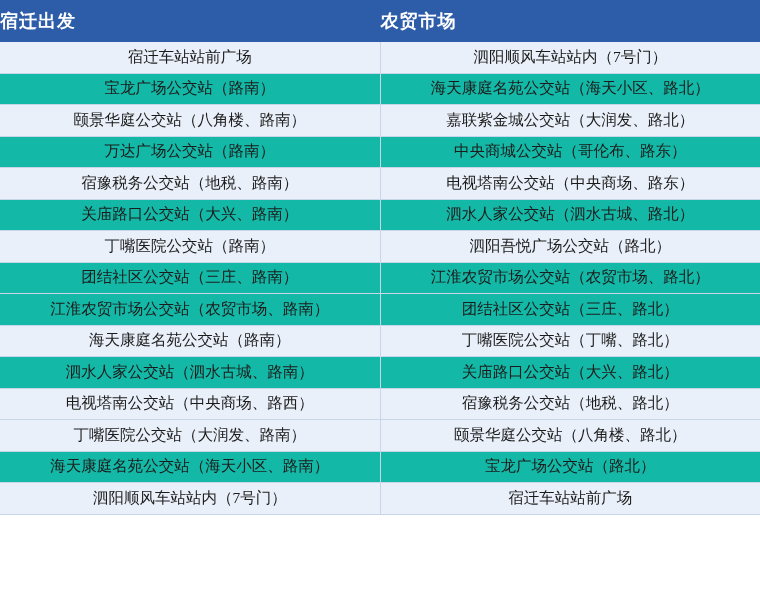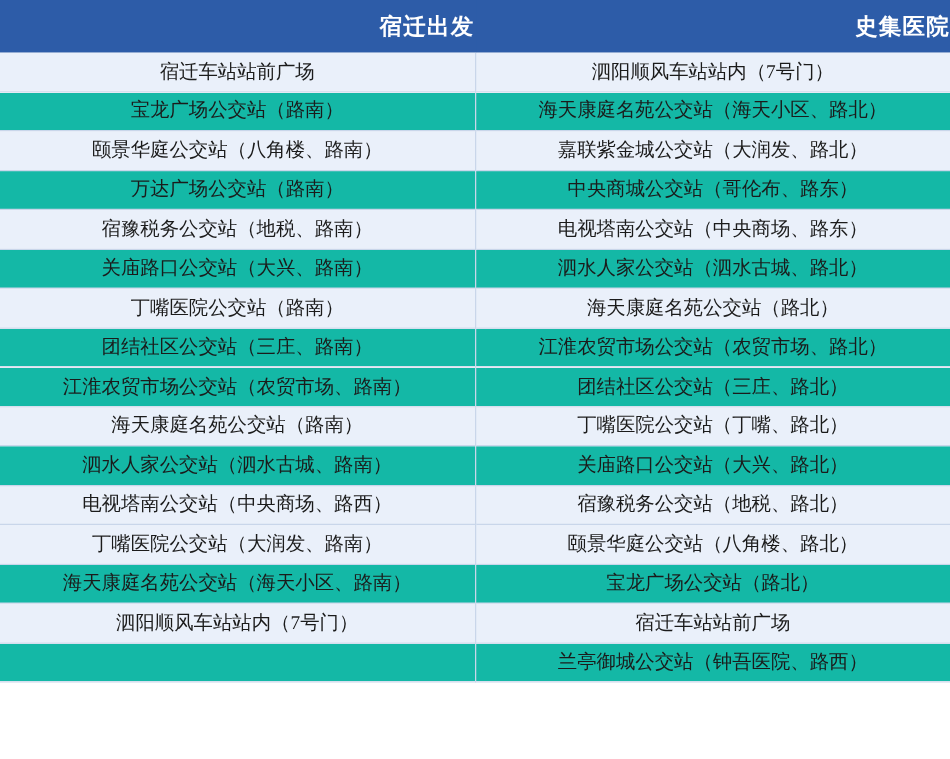--- a/index.html
+++ b/index.html
@@ -22,21 +22,21 @@
   table.bus-table col.col-right { width: 380px; }
 
   thead th {
     background: #2d5ca8;
     color: #ffffff;
     font-size: 18px;
     font-weight: bold;
     height: 42px;
     line-height: 42px;
     padding: 0;
-    text-align: right;
+    text-align: left;
     letter-spacing: 1px;
     border: none;
   }
   thead th.head-left {
     border-right: 1px solid #2d5ca8;
   }
 
   tbody td {
     height: 30.5px;
     font-size: 15.5px;
@@ -70,21 +70,21 @@
 
 <div class="table-wrap">
   <table class="bus-table">
     <colgroup>
       <col class="col-left">
       <col class="col-right">
     </colgroup>
     <thead>
       <tr>
         <th class="head-left">宿迁出发</th>
-        <th>史集医院</th>
+        <th>农贸市场</th>
       </tr>
     </thead>
     <tbody id="table-body">
         <tr class="row-even">
           <td>宿迁车站站前广场</td>
           <td>泗阳顺风车站站内（7号门）</td>
         </tr>
         <tr class="row-odd">
           <td>宝龙广场公交站（路南）</td>
           <td>海天康庭名苑公交站（海天小区、路北）</td>
@@ -100,21 +100,21 @@
         <tr class="row-even">
           <td>宿豫税务公交站（地税、路南）</td>
           <td>电视塔南公交站（中央商场、路东）</td>
         </tr>
         <tr class="row-odd">
           <td>关庙路口公交站（大兴、路南）</td>
           <td>泗水人家公交站（泗水古城、路北）</td>
         </tr>
         <tr class="row-even">
           <td>丁嘴医院公交站（路南）</td>
-          <td>海天康庭名苑公交站（路北）</td>
+          <td>泗阳吾悦广场公交站（路北）</td>
         </tr>
         <tr class="row-odd">
           <td>团结社区公交站（三庄、路南）</td>
           <td>江淮农贸市场公交站（农贸市场、路北）</td>
         </tr>
         <tr class="row-odd">
           <td>江淮农贸市场公交站（农贸市场、路南）</td>
           <td>团结社区公交站（三庄、路北）</td>
         </tr>
         <tr class="row-even">
@@ -134,19 +134,15 @@
           <td>颐景华庭公交站（八角楼、路北）</td>
         </tr>
         <tr class="row-odd">
           <td>海天康庭名苑公交站（海天小区、路南）</td>
           <td>宝龙广场公交站（路北）</td>
         </tr>
         <tr class="row-even">
           <td>泗阳顺风车站站内（7号门）</td>
           <td>宿迁车站站前广场</td>
         </tr>
-        <tr class="row-odd">
-          <td class="empty-cell"></td>
-          <td>兰亭御城公交站（钟吾医院、路西）</td>
-        </tr>
       </tbody>
   </table>
 </div>
 
 </body></html>

